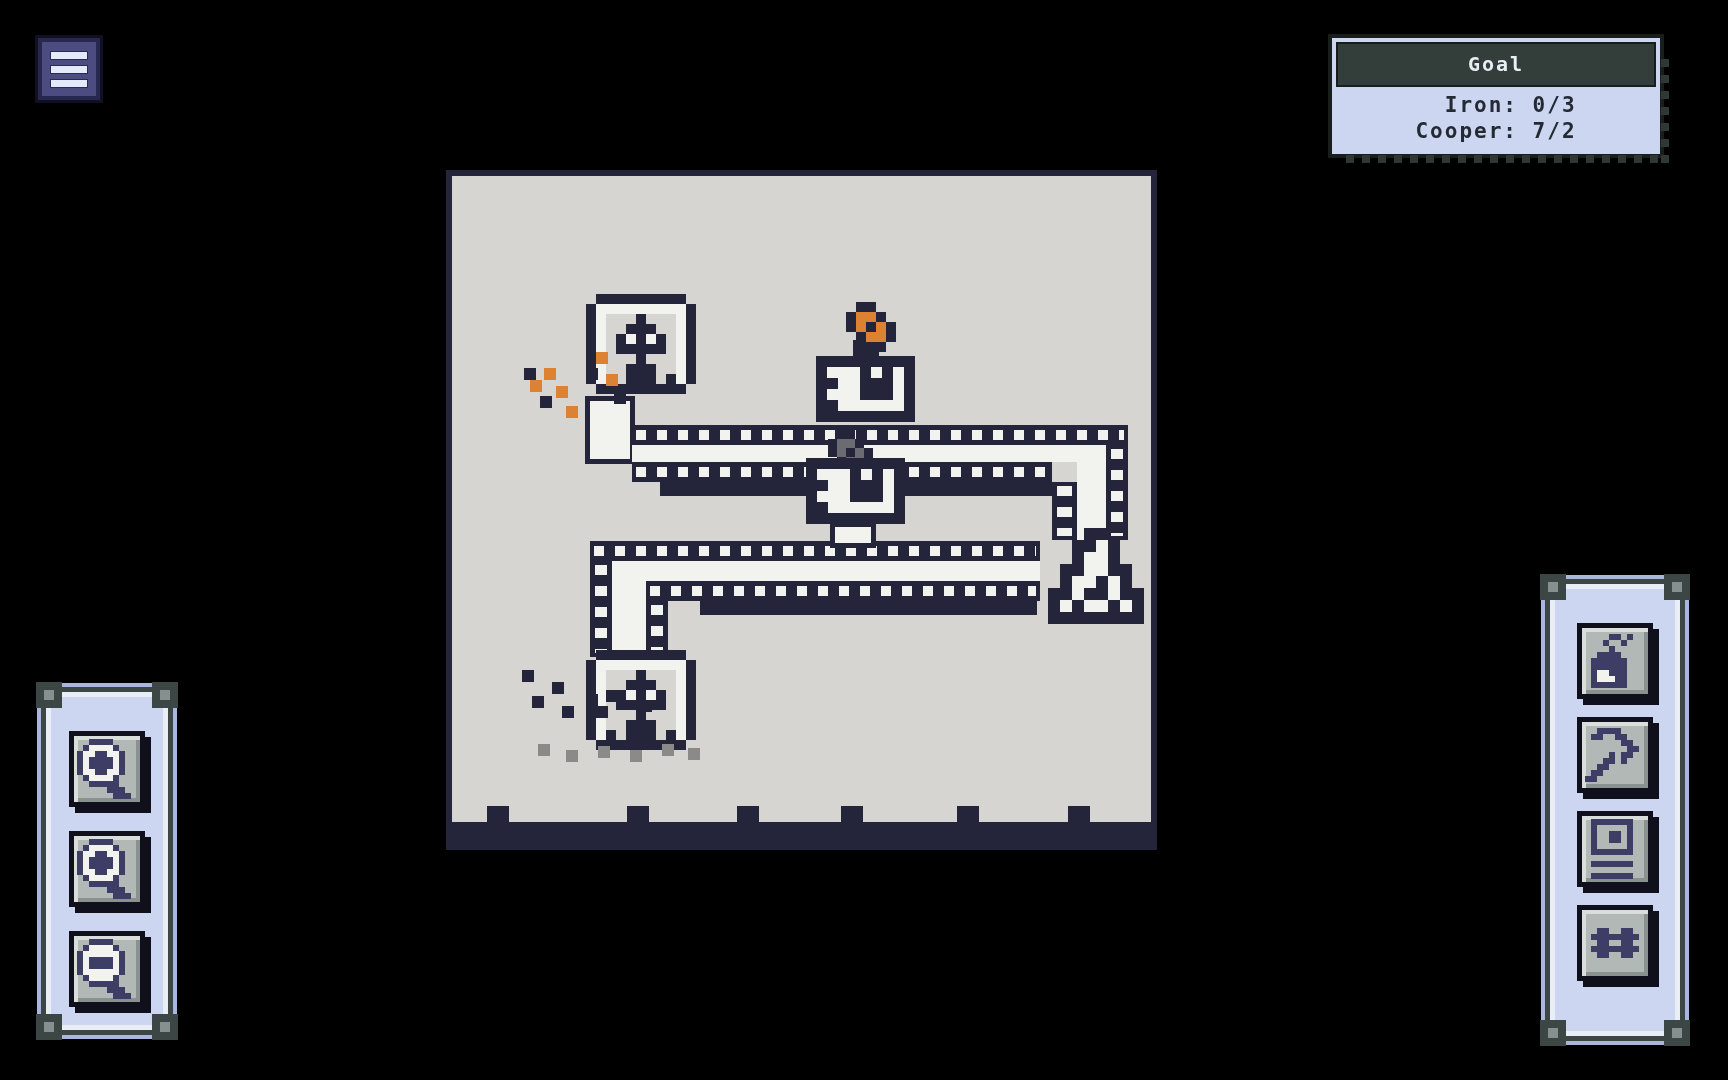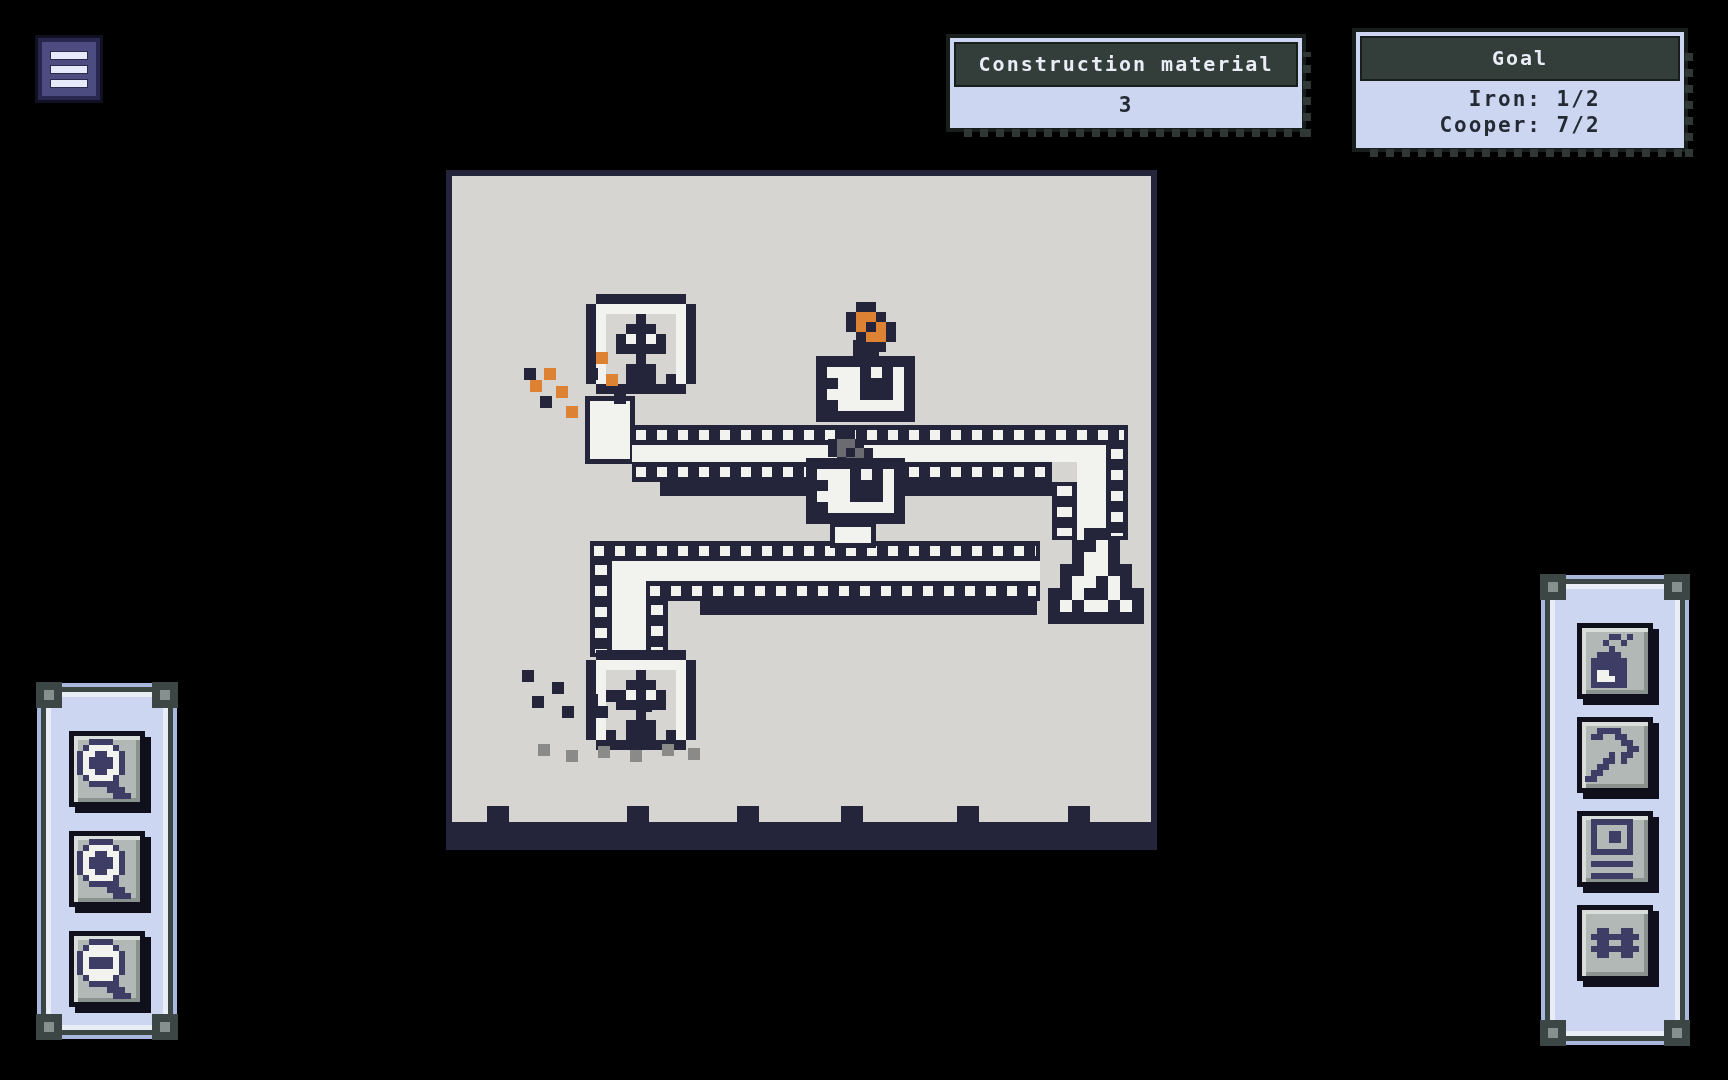--- a/index.html
+++ b/index.html
@@ -48,30 +48,26 @@
 <body>
 
 <div id="stage">
 
   <button id="menu-btn">
     <span class="bar"></span>
     <span class="bar"></span>
     <span class="bar"></span>
   </button>
 
-  <div class="info-panel" style="left:950px;top:38px;width:344px;">
-    <div class="info-header">Construction material</div>
-    <div class="info-body">3</div>
-  </div>
-
-  <div class="info-panel" style="left:1332px;top:32px;width:320px;margin-left:24px;">
+
+  <div class="info-panel" style="left:1332px;top:38px;width:320px;">
     <div class="info-header">Goal</div>
     <div class="info-body">
       <div class="goal-lines">
-        <div>Iron: 1/2</div>
+        <div>Iron: 0/3</div>
         <div>Cooper: 7/2</div>
       </div>
     </div>
   </div>
 
   <div id="board"></div>
 
   <div class="side-panel" id="left-panel" style="left:46px;top:692px;width:122px;height:338px;padding-top:34px;gap:24px;box-sizing:border-box;">
     <div class="knob tl"></div>
     <div class="knob tr"></div>

